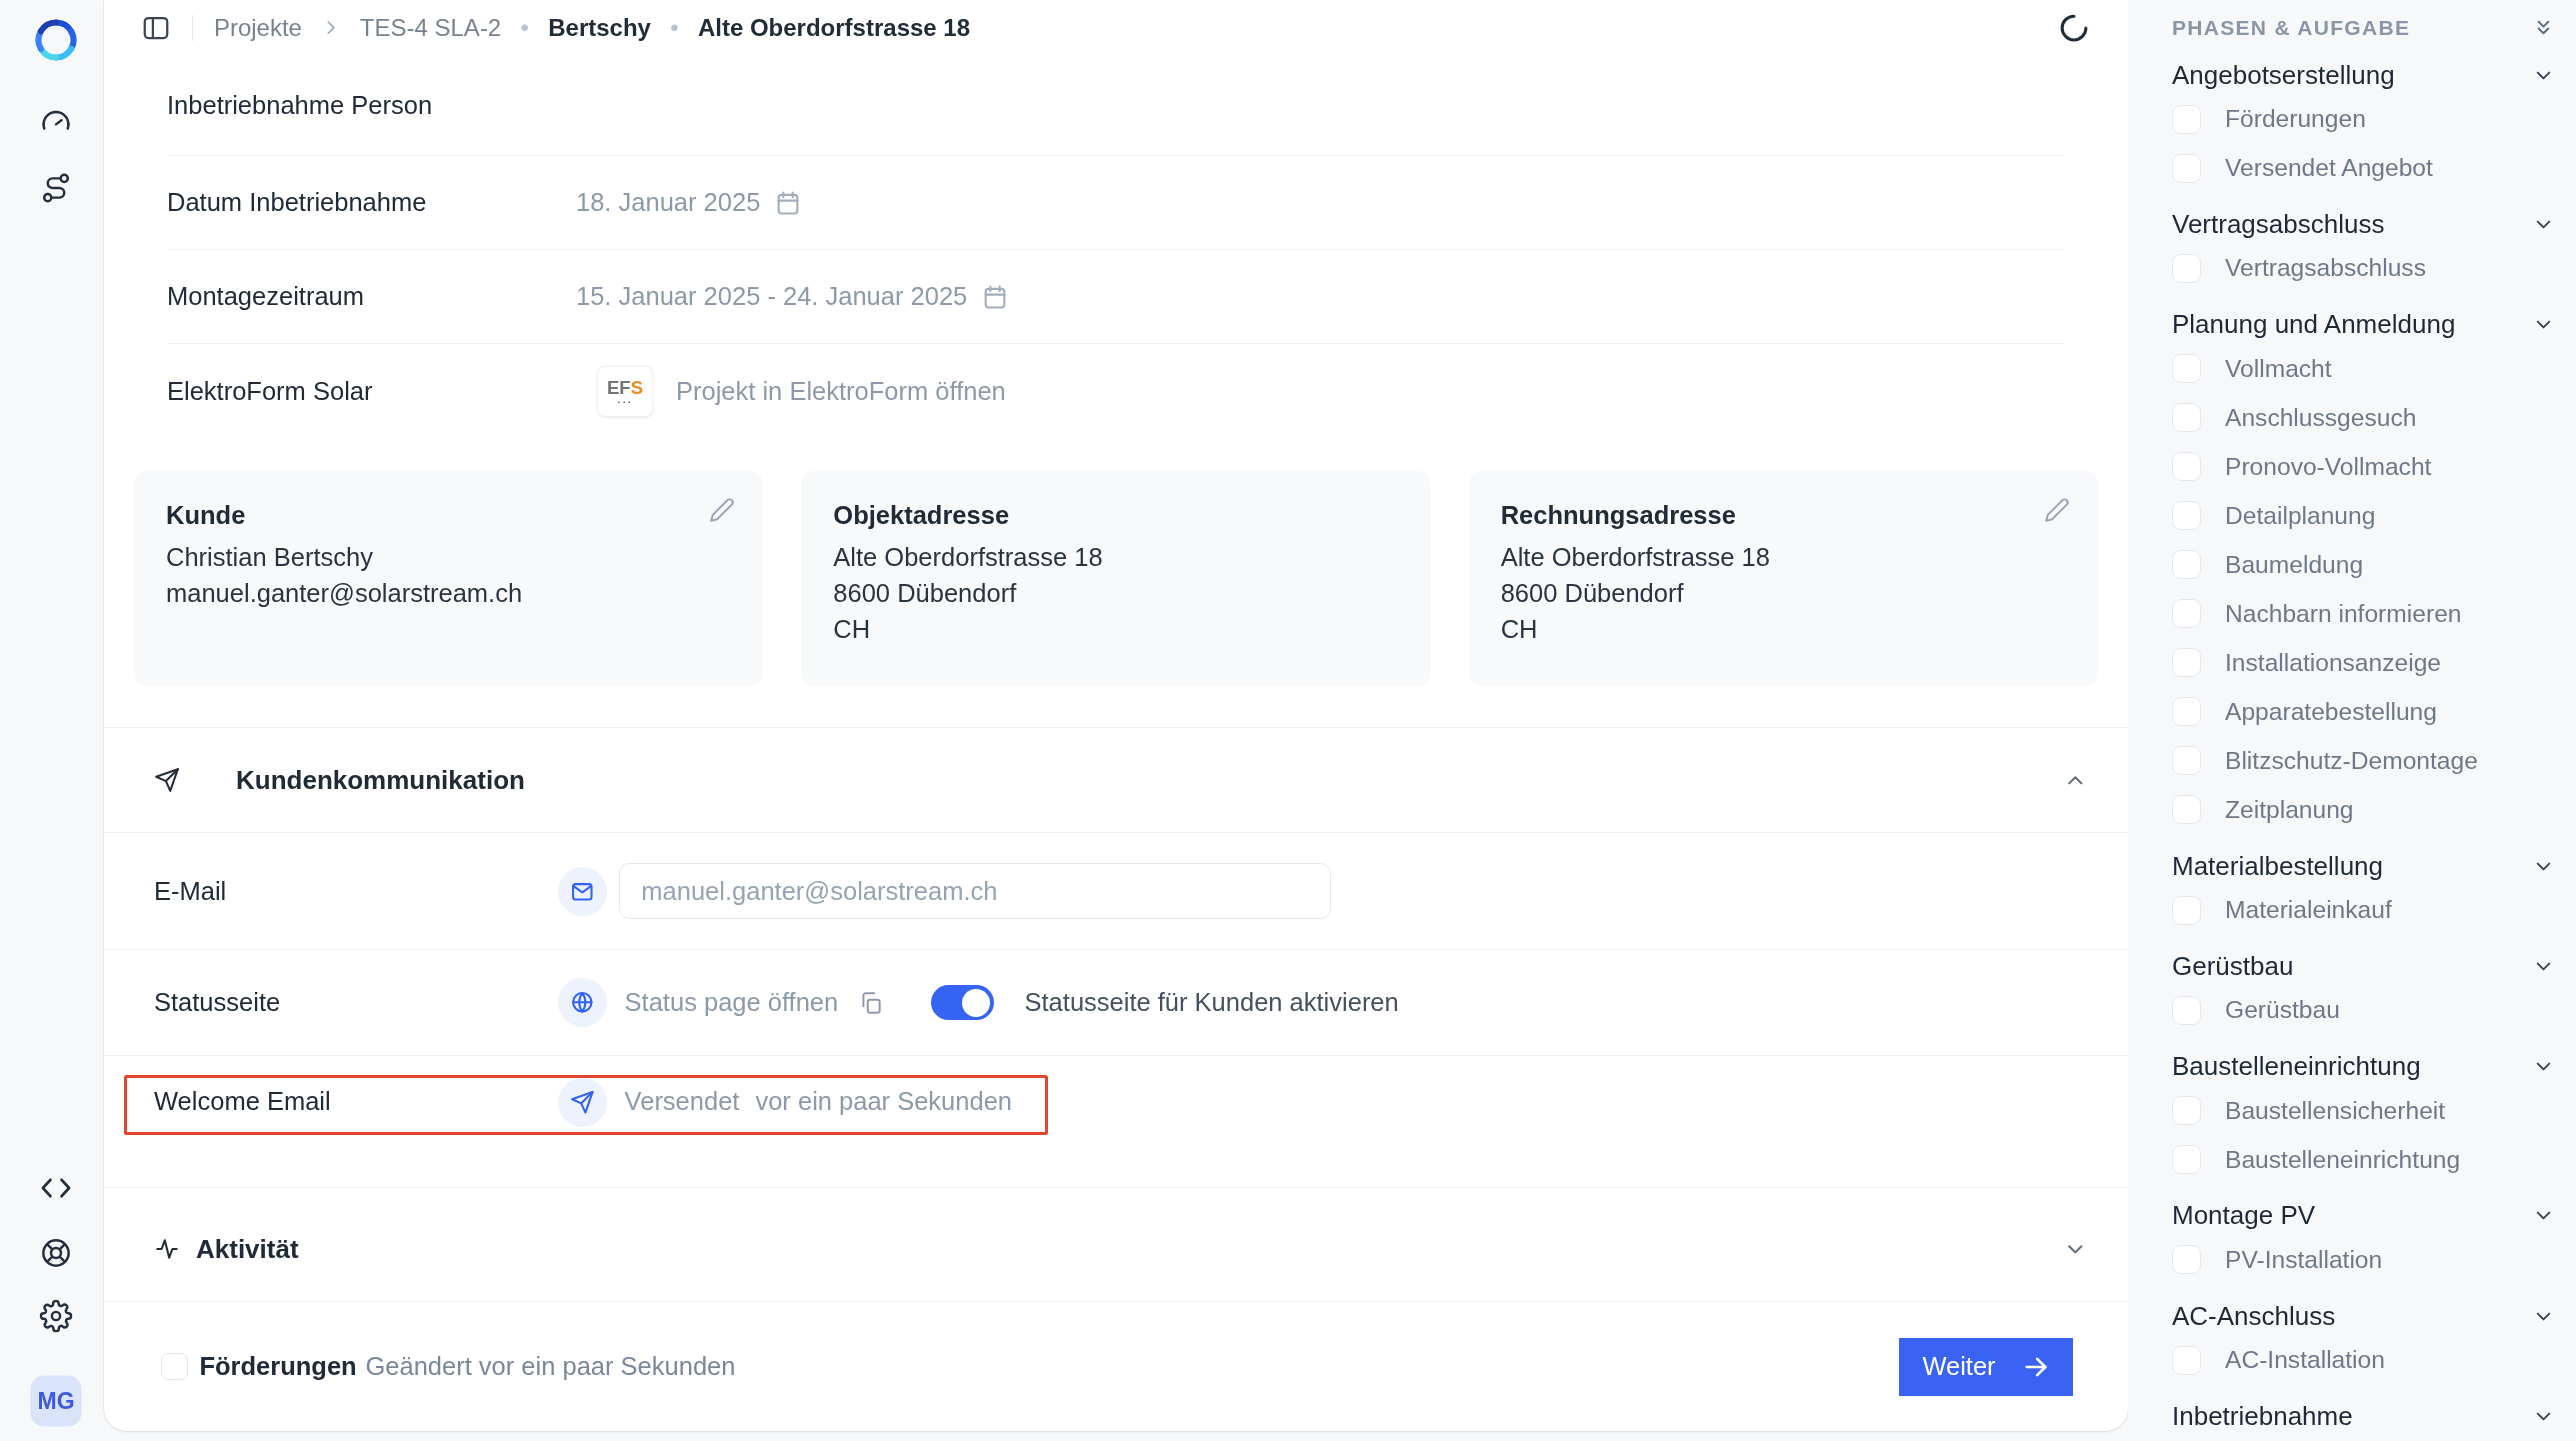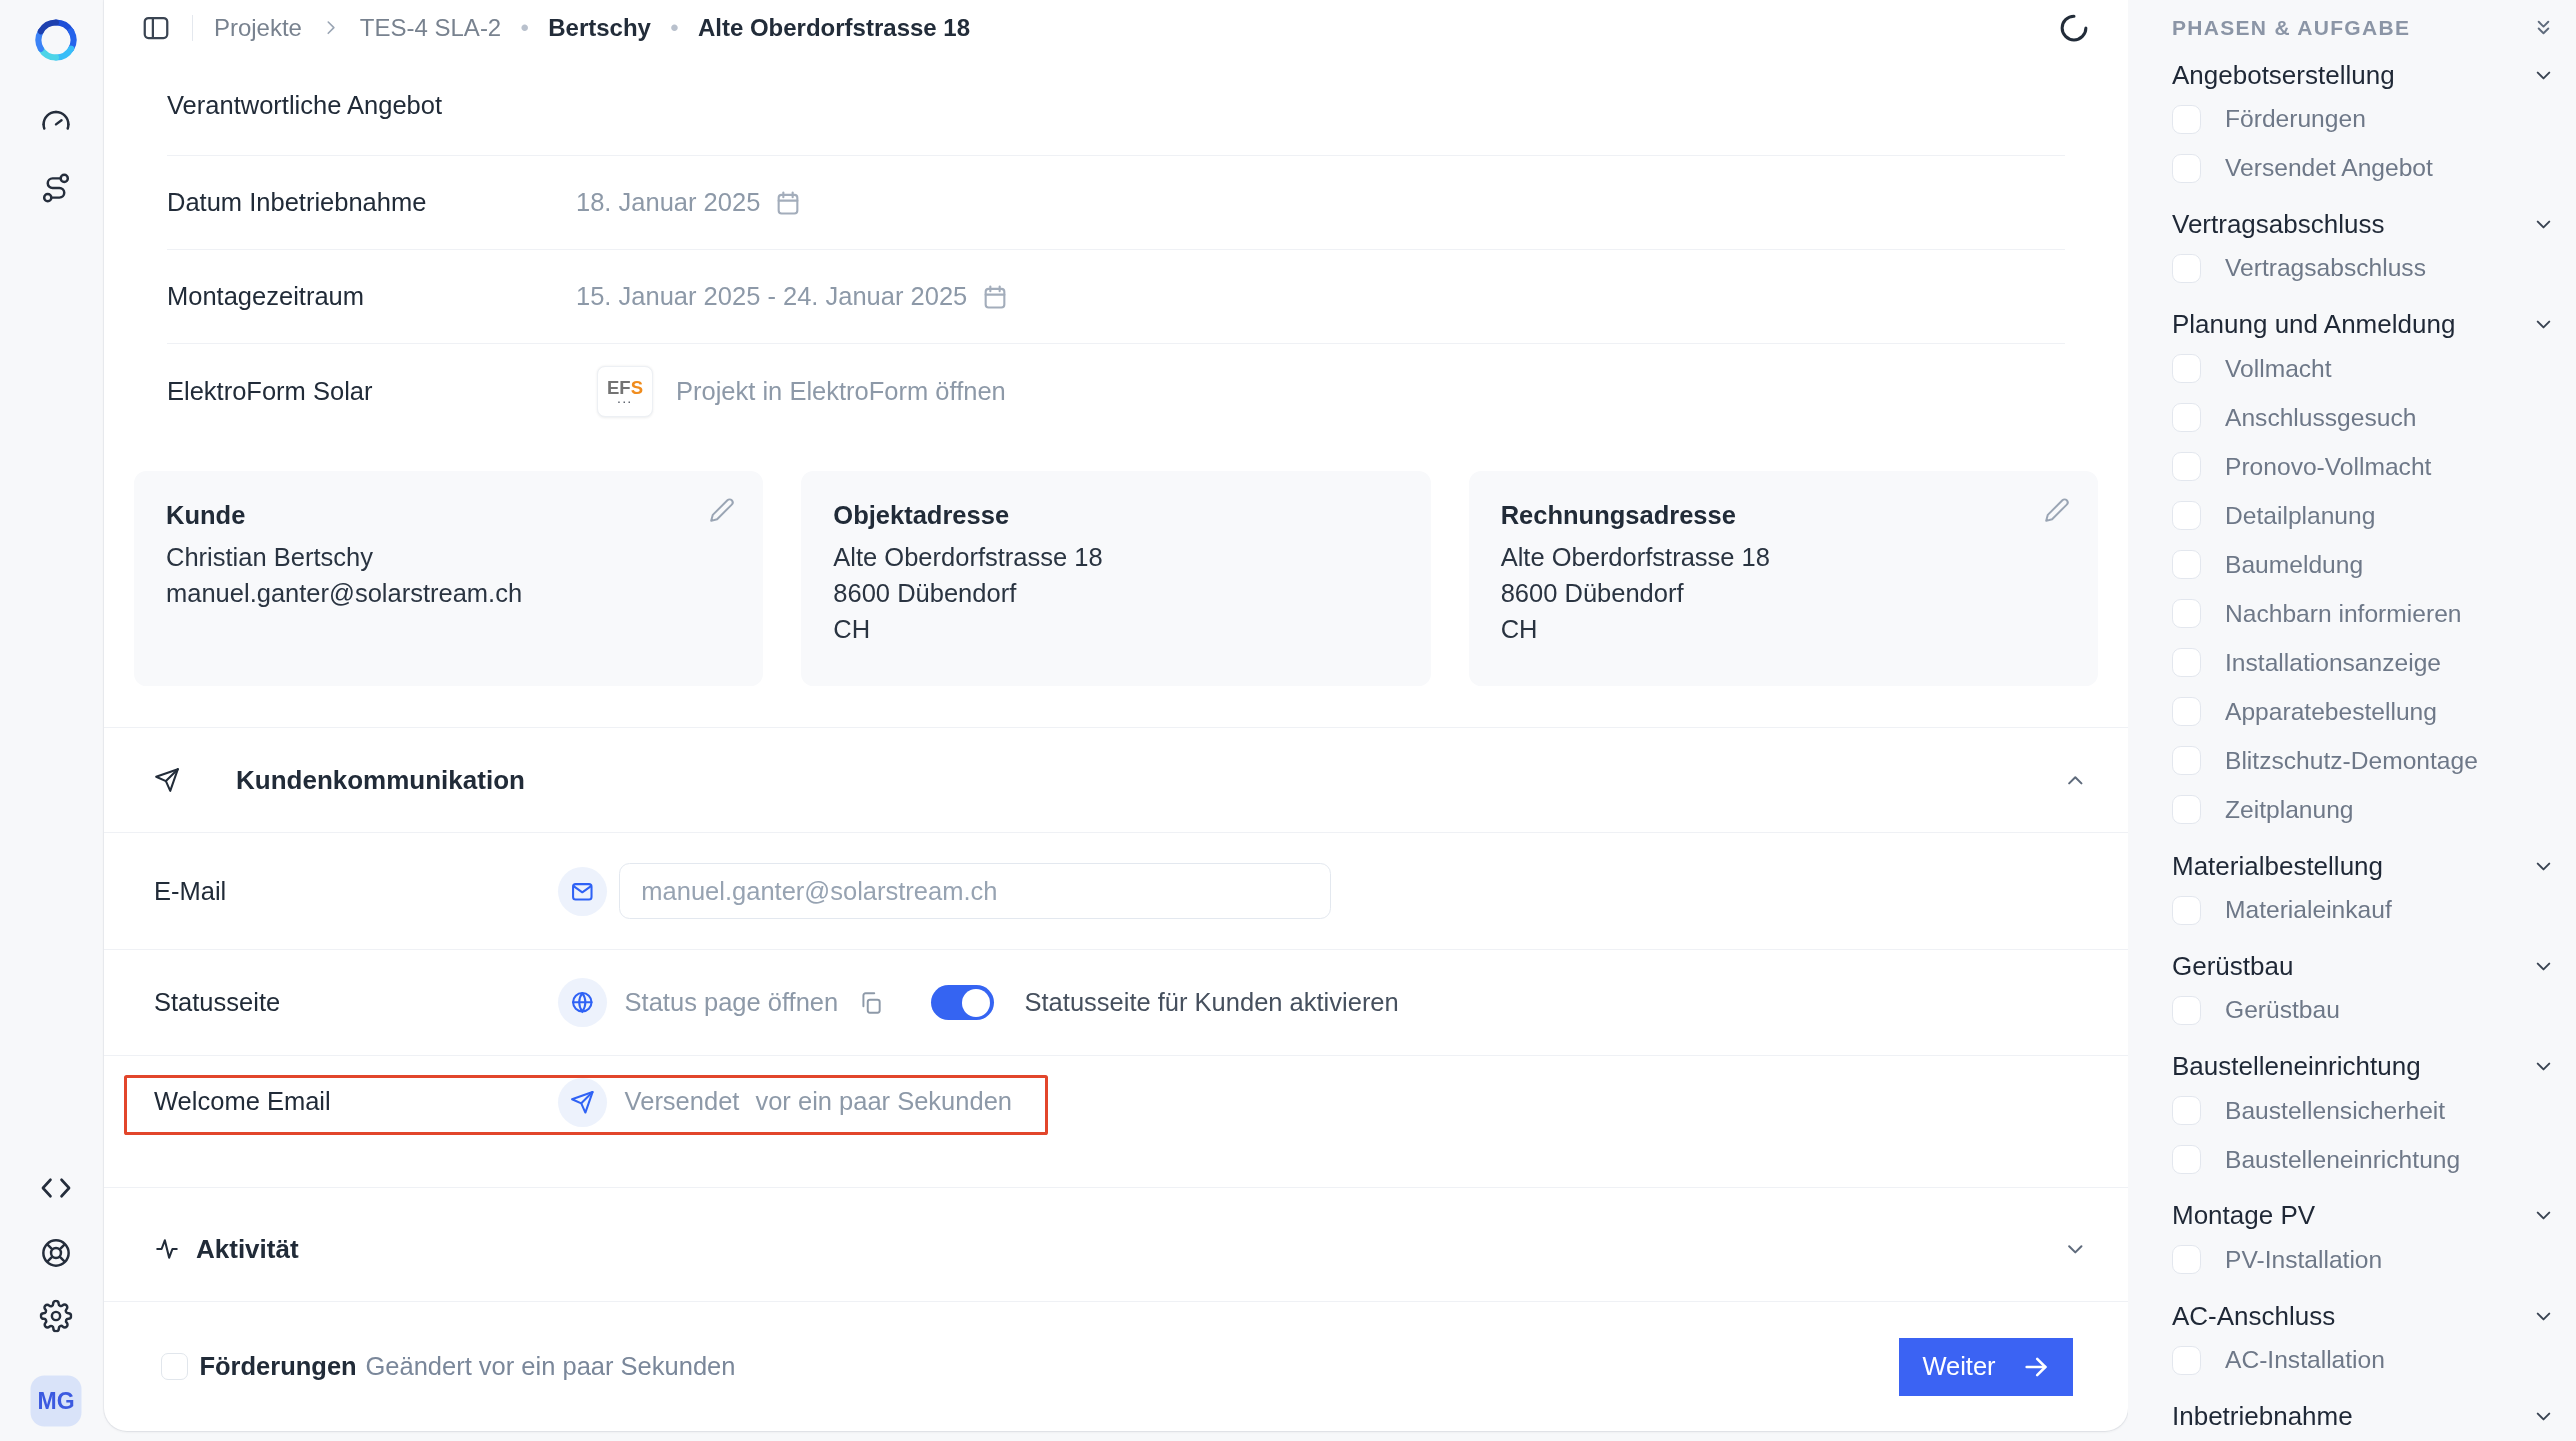--- a/index.html
+++ b/index.html
@@ -167,21 +167,21 @@
     </div>
     <span class="spin" style="color:#222c39">
       <svg width="30" height="30" viewBox="0 0 24 24" fill="none" stroke="currentColor" stroke-width="2.4" stroke-linecap="round">
         <path d="M12 2.5 a9.5 9.5 0 1 0 9.5 9.5"></path>
       </svg>
     </span>
   </div>
 
   <section class="rows">
     <div class="frow first">
-      <div class="flabel">Verantwortliche Angebot</div>
+      <div class="flabel">Inbetriebnahme Person</div>
     </div>
     <div class="frow">
       <div class="flabel">Datum Inbetriebnahme</div>
       <div class="fval" style="cursor:pointer">
         <span>18. Januar 2025</span>
         <span class="calic">
           <svg width="28" height="28" viewBox="0 0 24 24" fill="none" stroke="currentColor" stroke-width="1.8" stroke-linecap="round">
               <rect x="4" y="5" width="16" height="16" rx="2.5"></rect>
               <line x1="8" y1="3" x2="8" y2="7"></line>
               <line x1="16" y1="3" x2="16" y2="7"></line>

